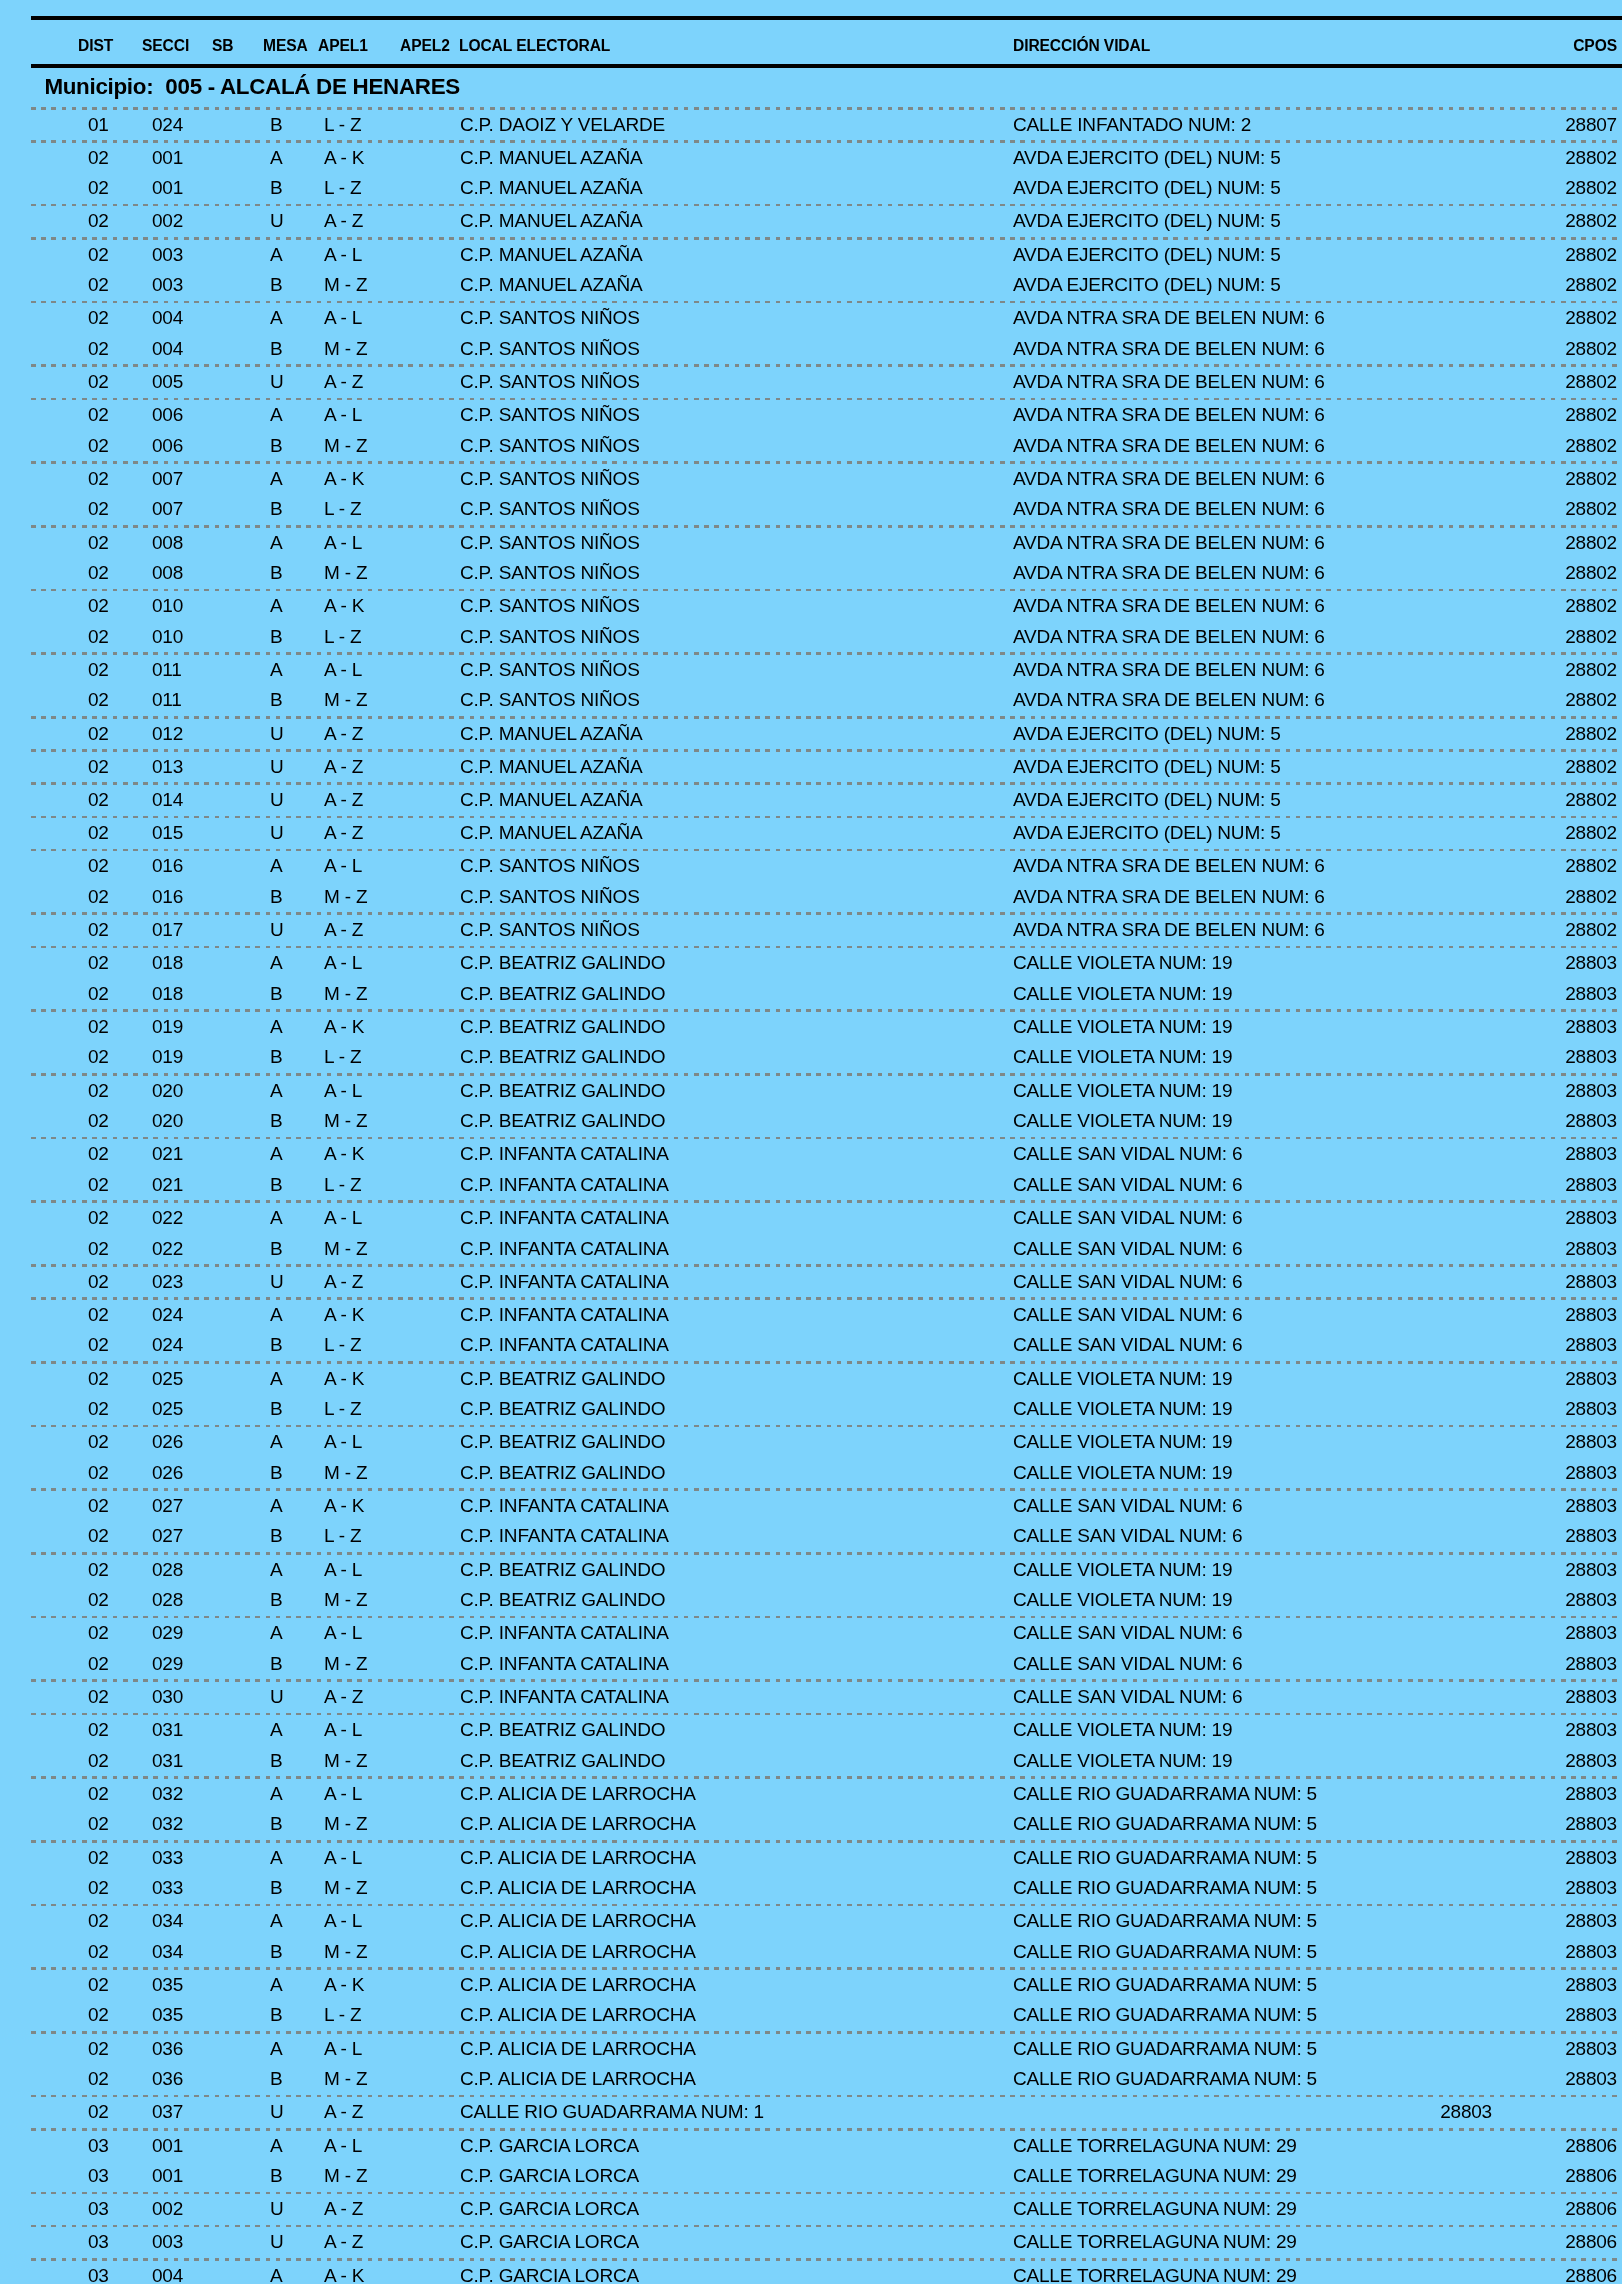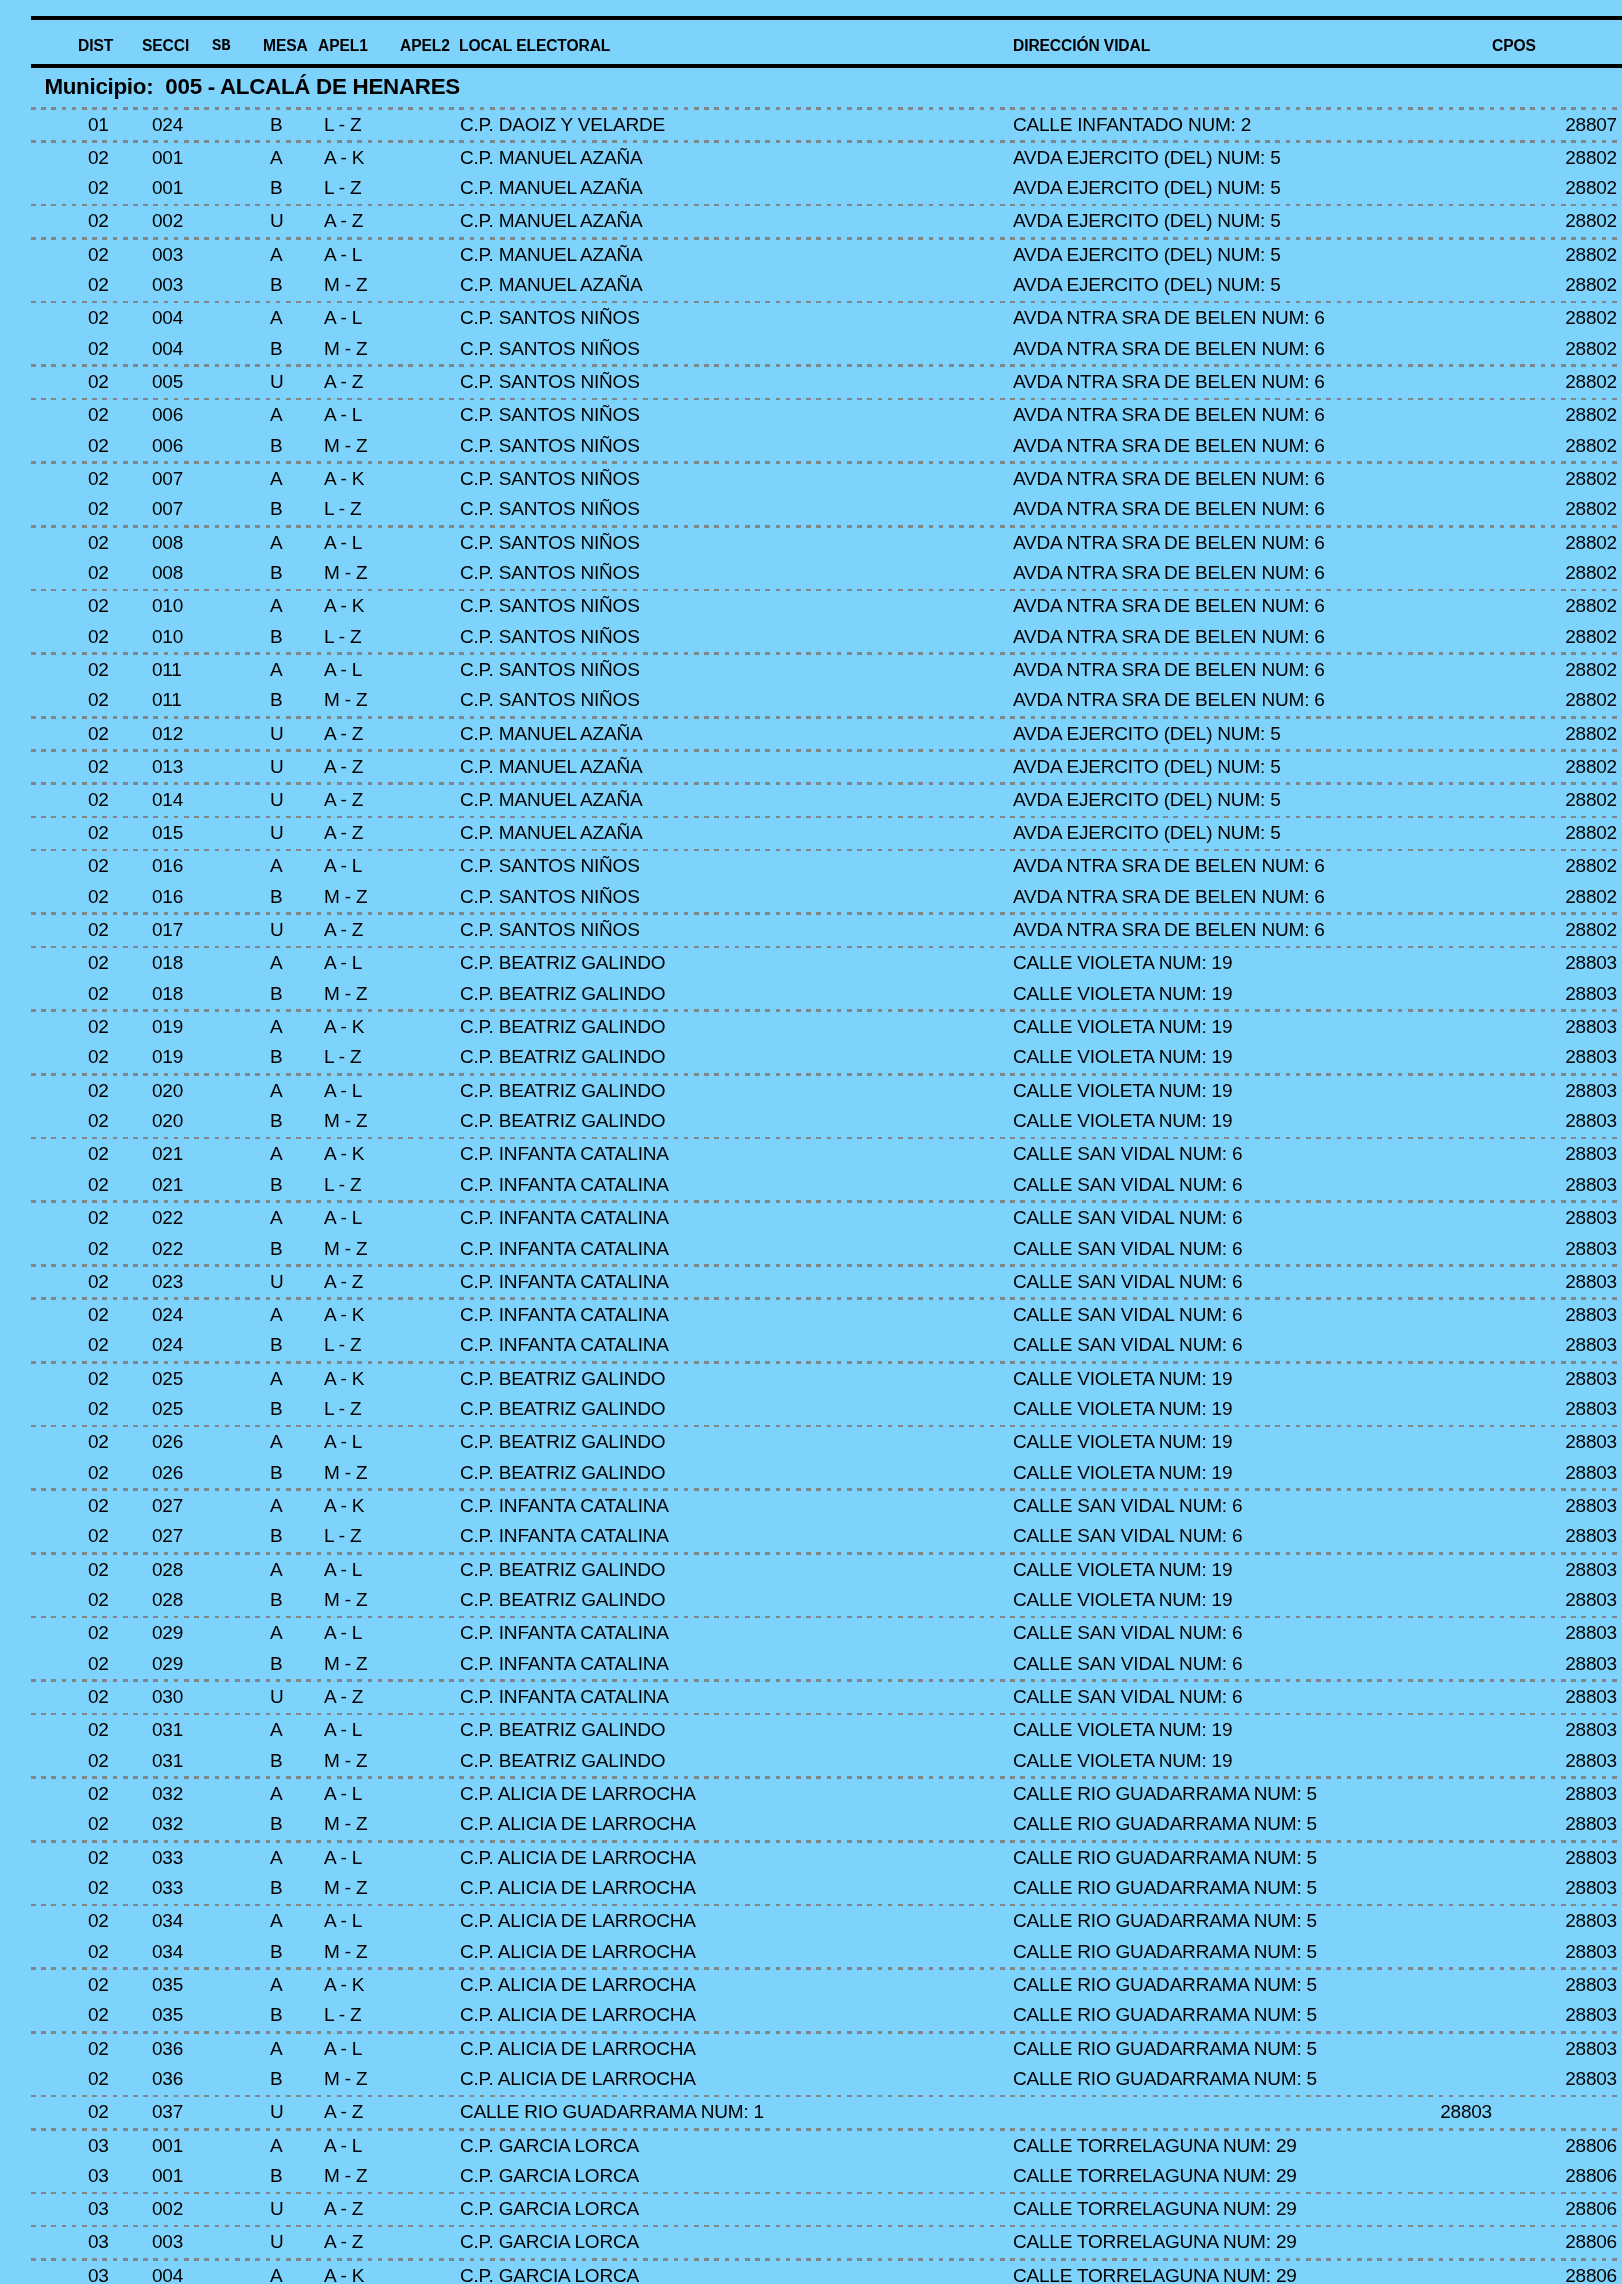--- a/index.html
+++ b/index.html
@@ -15,27 +15,27 @@
   .rule{height:4.1px;background:#000000;margin:0 8.8px 0 11px;}
   .rule-top{margin-top:16.3px;}
   .colheader{position:relative;height:44px;}
   .colheader span{
     position:absolute;bottom:9.5px;
     font-size:15.6px;font-weight:bold;letter-spacing:-0.1px;
     white-space:nowrap;
   }
   .h-dist{left:58px;}
   .h-secci{left:122px;}
-  .h-sb{left:192px;font-family:Liberation Mono, monospace;}
+  .h-sb{left:192px;}
   .h-mesa{left:236px;margin-left:7px;}
   .h-apel1{left:298px;}
   .h-apel2{left:380px;}
   .h-local{left:439px;}
   .h-direccion{left:993px;}
-  .h-cpos{left:1472px;width:125px;}
+  .h-cpos{left:1472px;width:125px;text-align:right;}
   .municipio{
     height:33px;padding:5.4px 0 0 24.4px;
     font-size:22.4px;font-weight:bold;letter-spacing:-0.3px;
     white-space:nowrap;
   }
   .municipio .val{margin-left:12px;}
   .sep{
     height:2.7px;margin:0 11px;
     background:repeating-linear-gradient(90deg,#7e8888 0 4.7px,transparent 4.7px 10.2px);
   }

